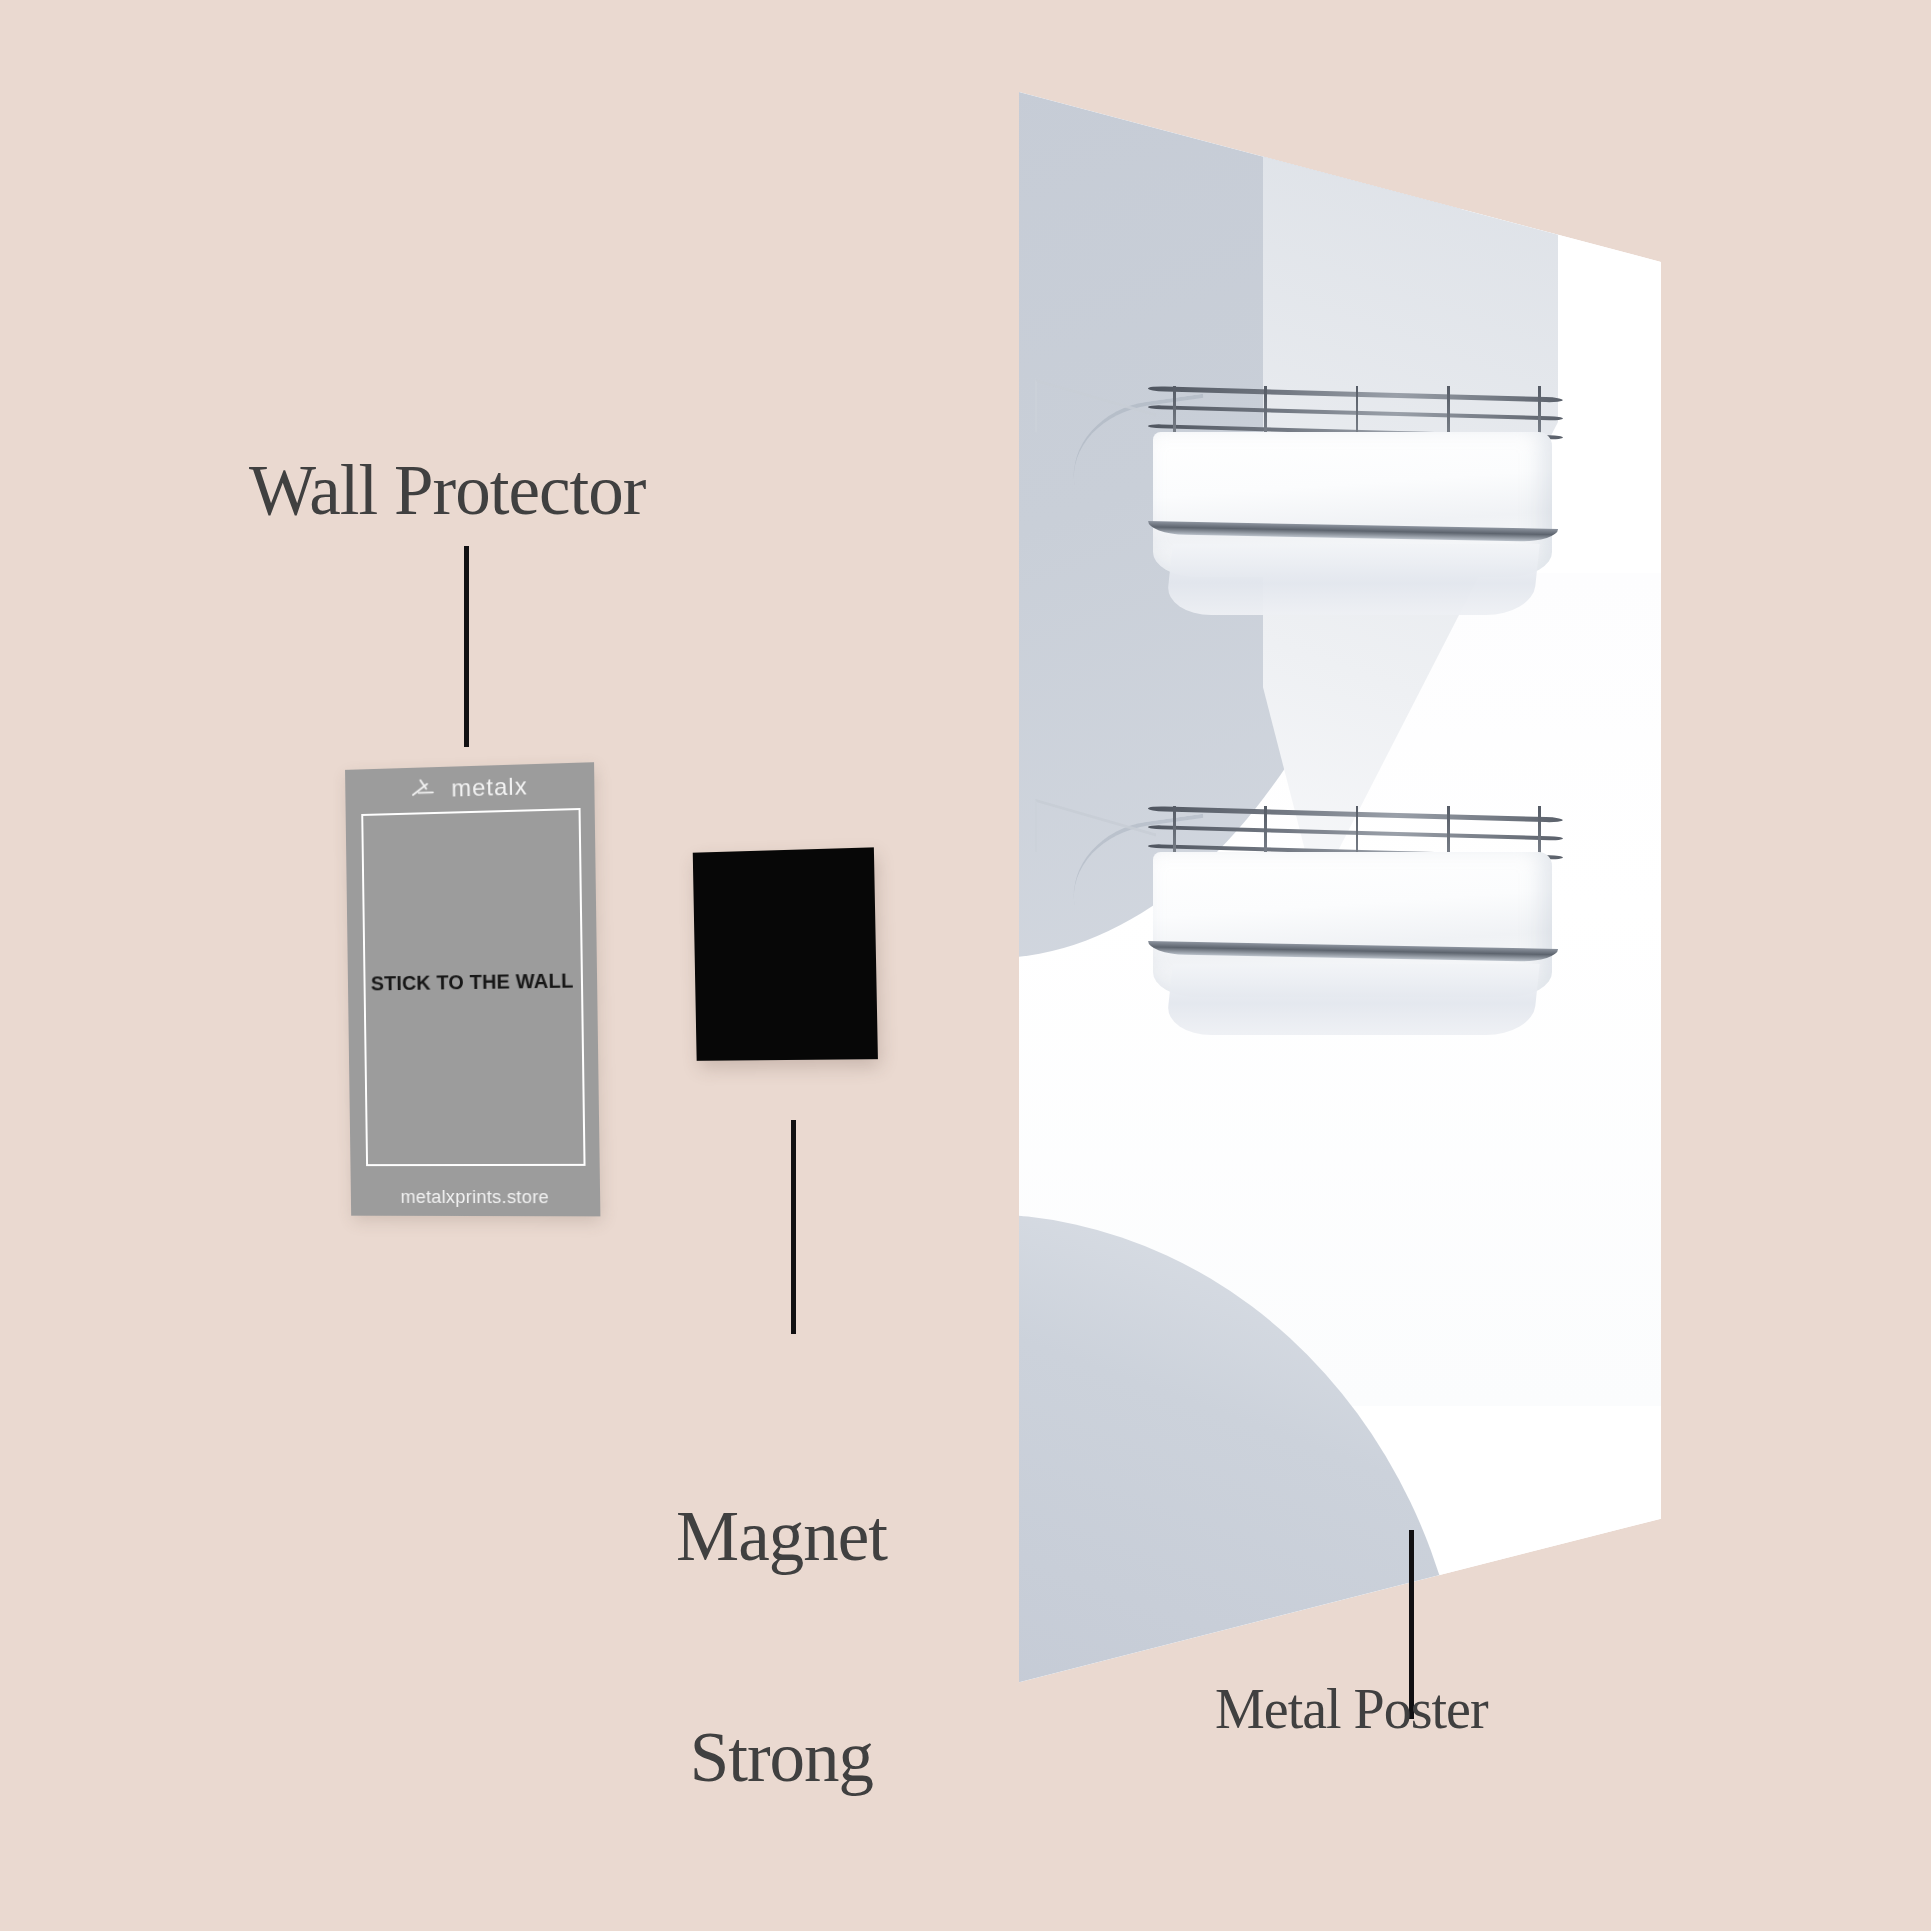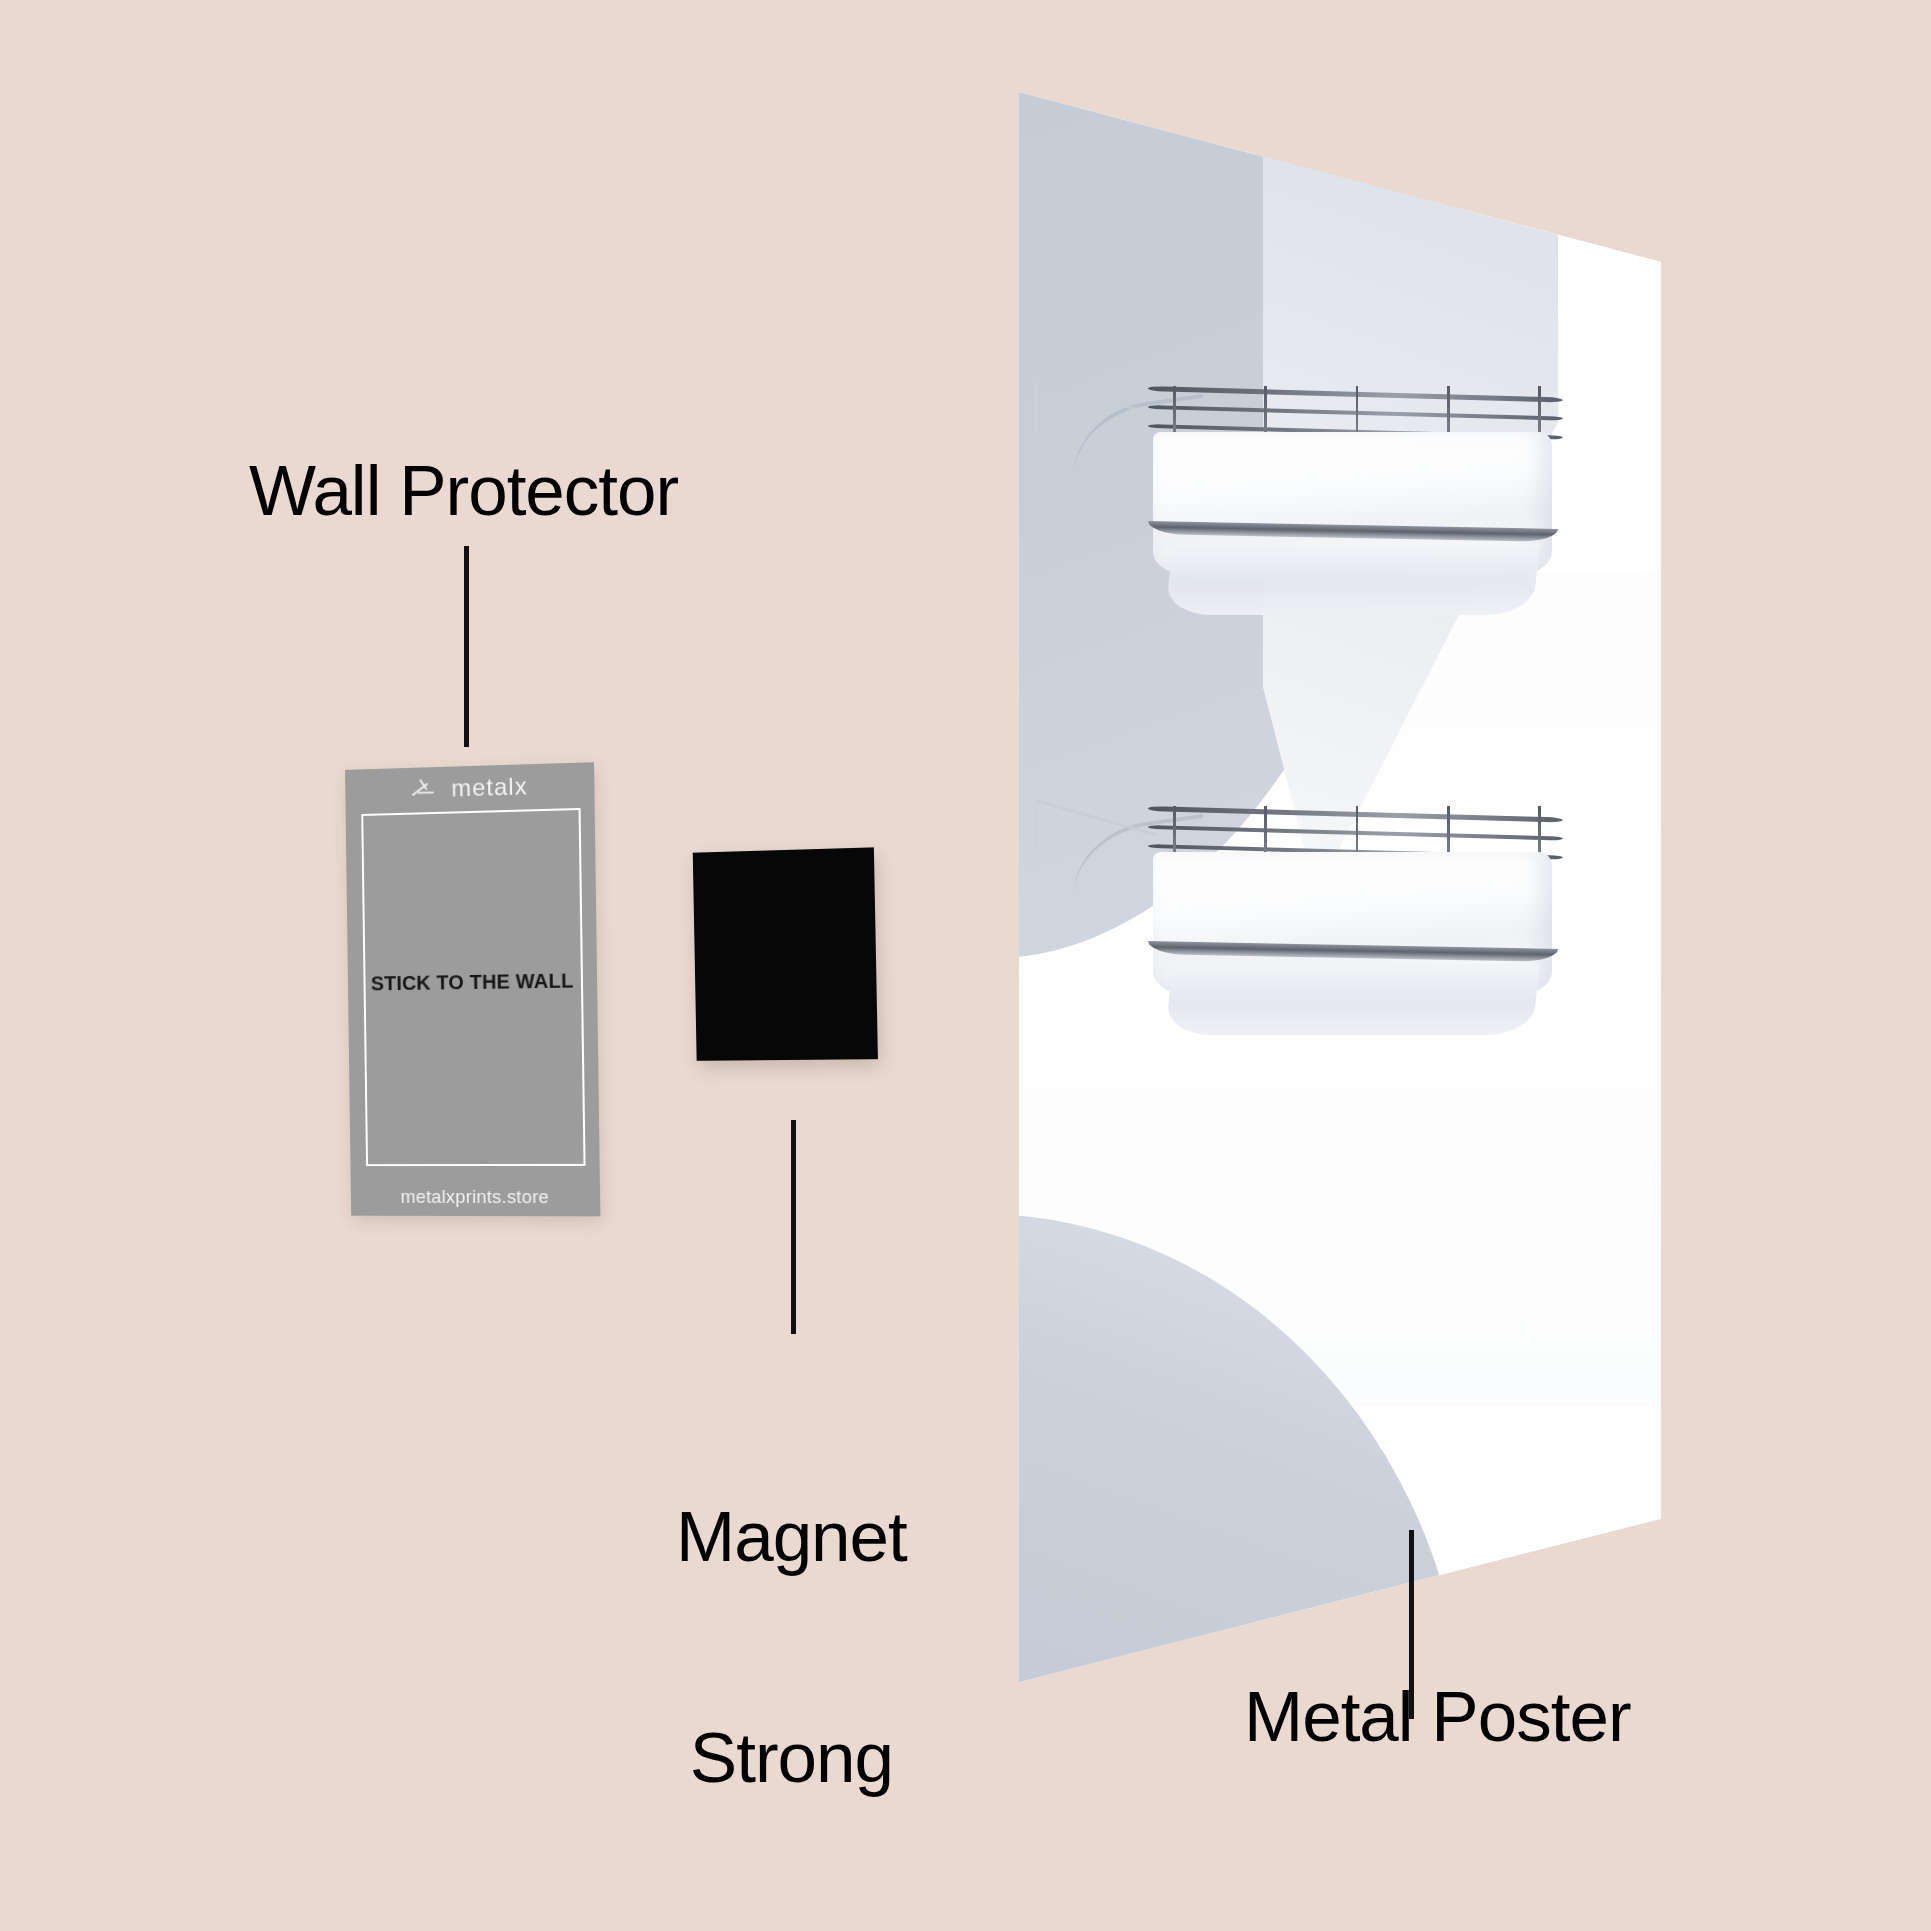--- a/index.html
+++ b/index.html
@@ -8,30 +8,30 @@
   #stage{
     position:relative;
     width:1931px;height:1931px;
     background:#ead9d0;
     overflow:hidden;
   }
 
   
   .label{
     position:absolute;
-    color:#000000;
-    font-family:Liberation Sans, sans-serif;
+    color:#404040;
+    font-family:Liberation Serif, serif;
     font-weight:400;
     letter-spacing:-1px;
     white-space:pre;
     line-height:1.04;
   }
   #label-wall-protector{ left:249px; top:454px; font-size:71px; }
   #label-strong-magnet{ left:676px; top:1352px; font-size:71px; text-align:center; }
-  #label-metal-poster{ left:1215px; top:1680px; font-size:71px;margin-left:29px; }
+  #label-metal-poster{ left:1215px; top:1680px; font-size:56px; }
 
   
   .leader{ position:absolute; background:#111012; }
   #leader-wall-protector{ left:464px; top:546px; width:4.8px; height:201px; }
   #leader-strong-magnet{ left:791px; top:1120px; width:4.8px; height:214px; }
   #leader-metal-poster{ left:1409px; top:1530px; width:4.8px; height:189px; }
 
   
   #wall-protector-card{
     position:absolute;

